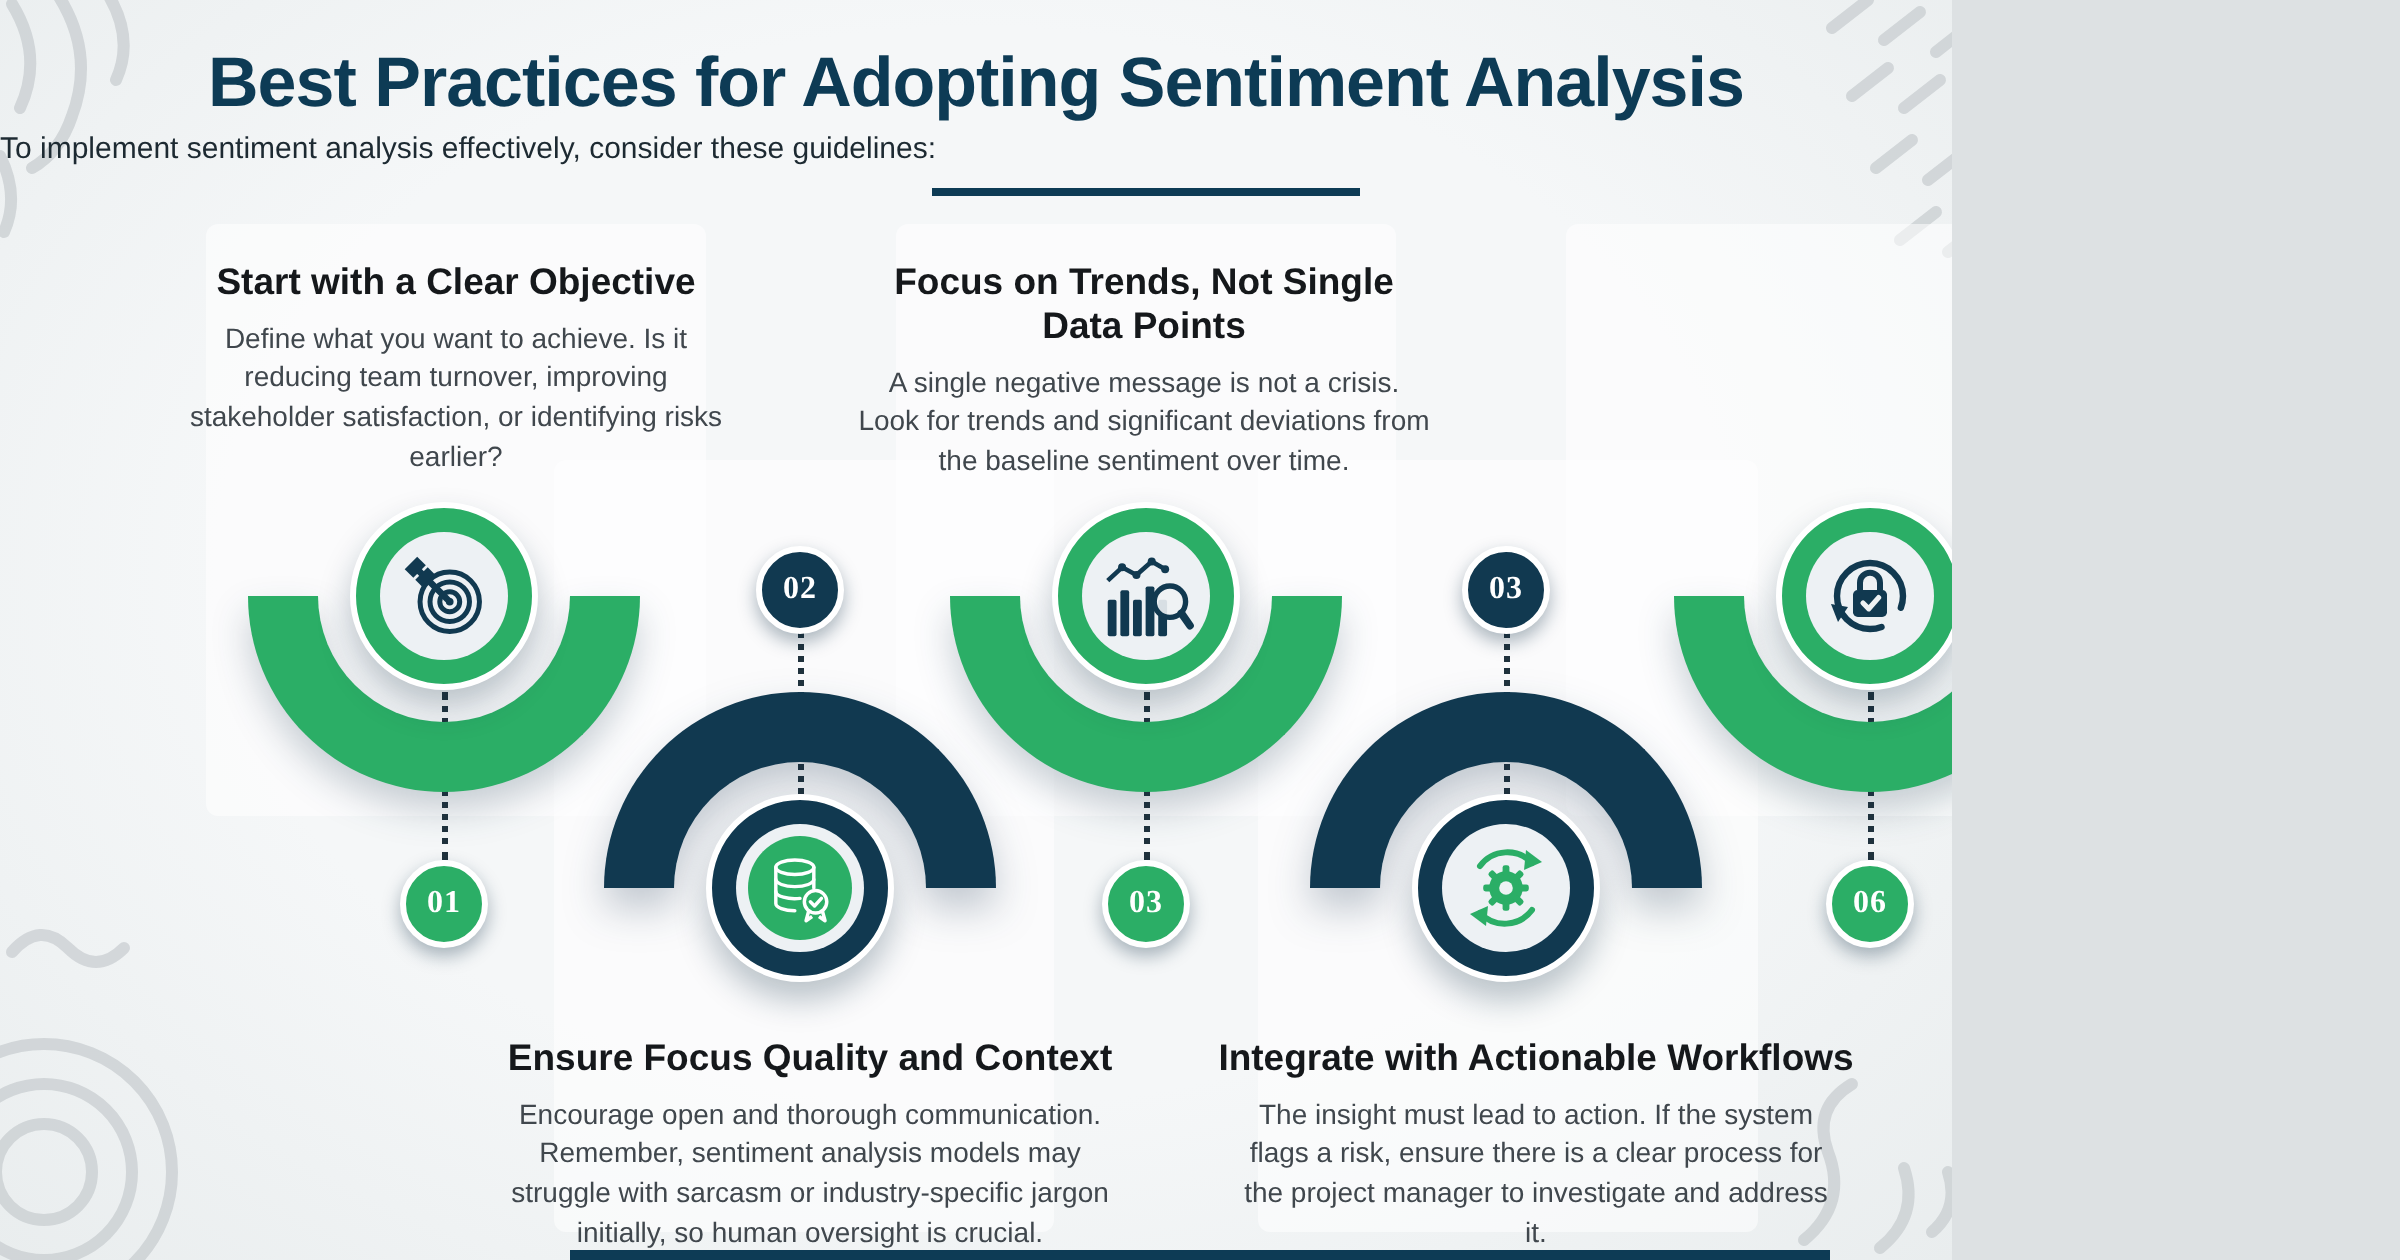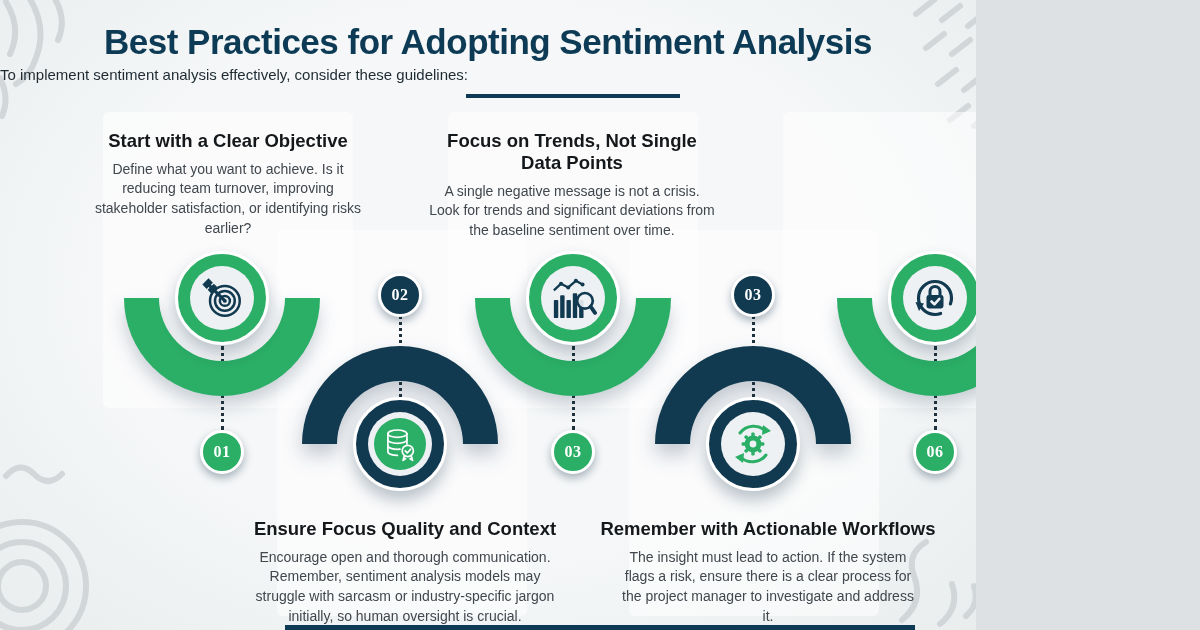--- a/index.html
+++ b/index.html
@@ -210,21 +210,21 @@
             <rect x="22.3" y="30" width="3.4" height="5.4" rx="1.2" transform="rotate(45 24 24)"></rect>
             <rect x="12.6" y="22.3" width="5.4" height="3.4" rx="1.2" transform="rotate(45 24 24)"></rect>
             <rect x="30" y="22.3" width="5.4" height="3.4" rx="1.2" transform="rotate(45 24 24)"></rect>
           </g>
         </g>
         <circle cx="24" cy="24" r="3.4" fill="#eef2f4"></circle>
       </svg>
     </div>
   </div>
   <div class="step-text nowrap" style="left:588px;top:518px;width:360px">
-    <h2 class="step-title">Remember with Actionable Workflows</h2>
+    <h2 class="step-title">Integrate with Actionable Workflows</h2>
     <p class="step-desc" style="width:300px">The insight must lead to action. If the system flags a risk, ensure there is a clear process for the project manager to investigate and address it.</p>
   </div>
 
   <div class="dots" style="left:934px;top:346px;height:84px"></div>
   <div class="arc open-up" style="left:837px;top:298px"></div>
   <div class="icon-circle green-ring" style="left:888px;top:251px">
     <div class="icon-inner">
       <svg width="48" height="48" viewBox="0 0 48 48">
         <circle cx="24" cy="24" r="16.5" fill="none" stroke="#113950" stroke-width="3.2" stroke-dasharray="90 14" stroke-dashoffset="-20" stroke-linecap="round"></circle>
         <polygon points="4.5,28 13,29.5 8,37" fill="#113950"></polygon>

